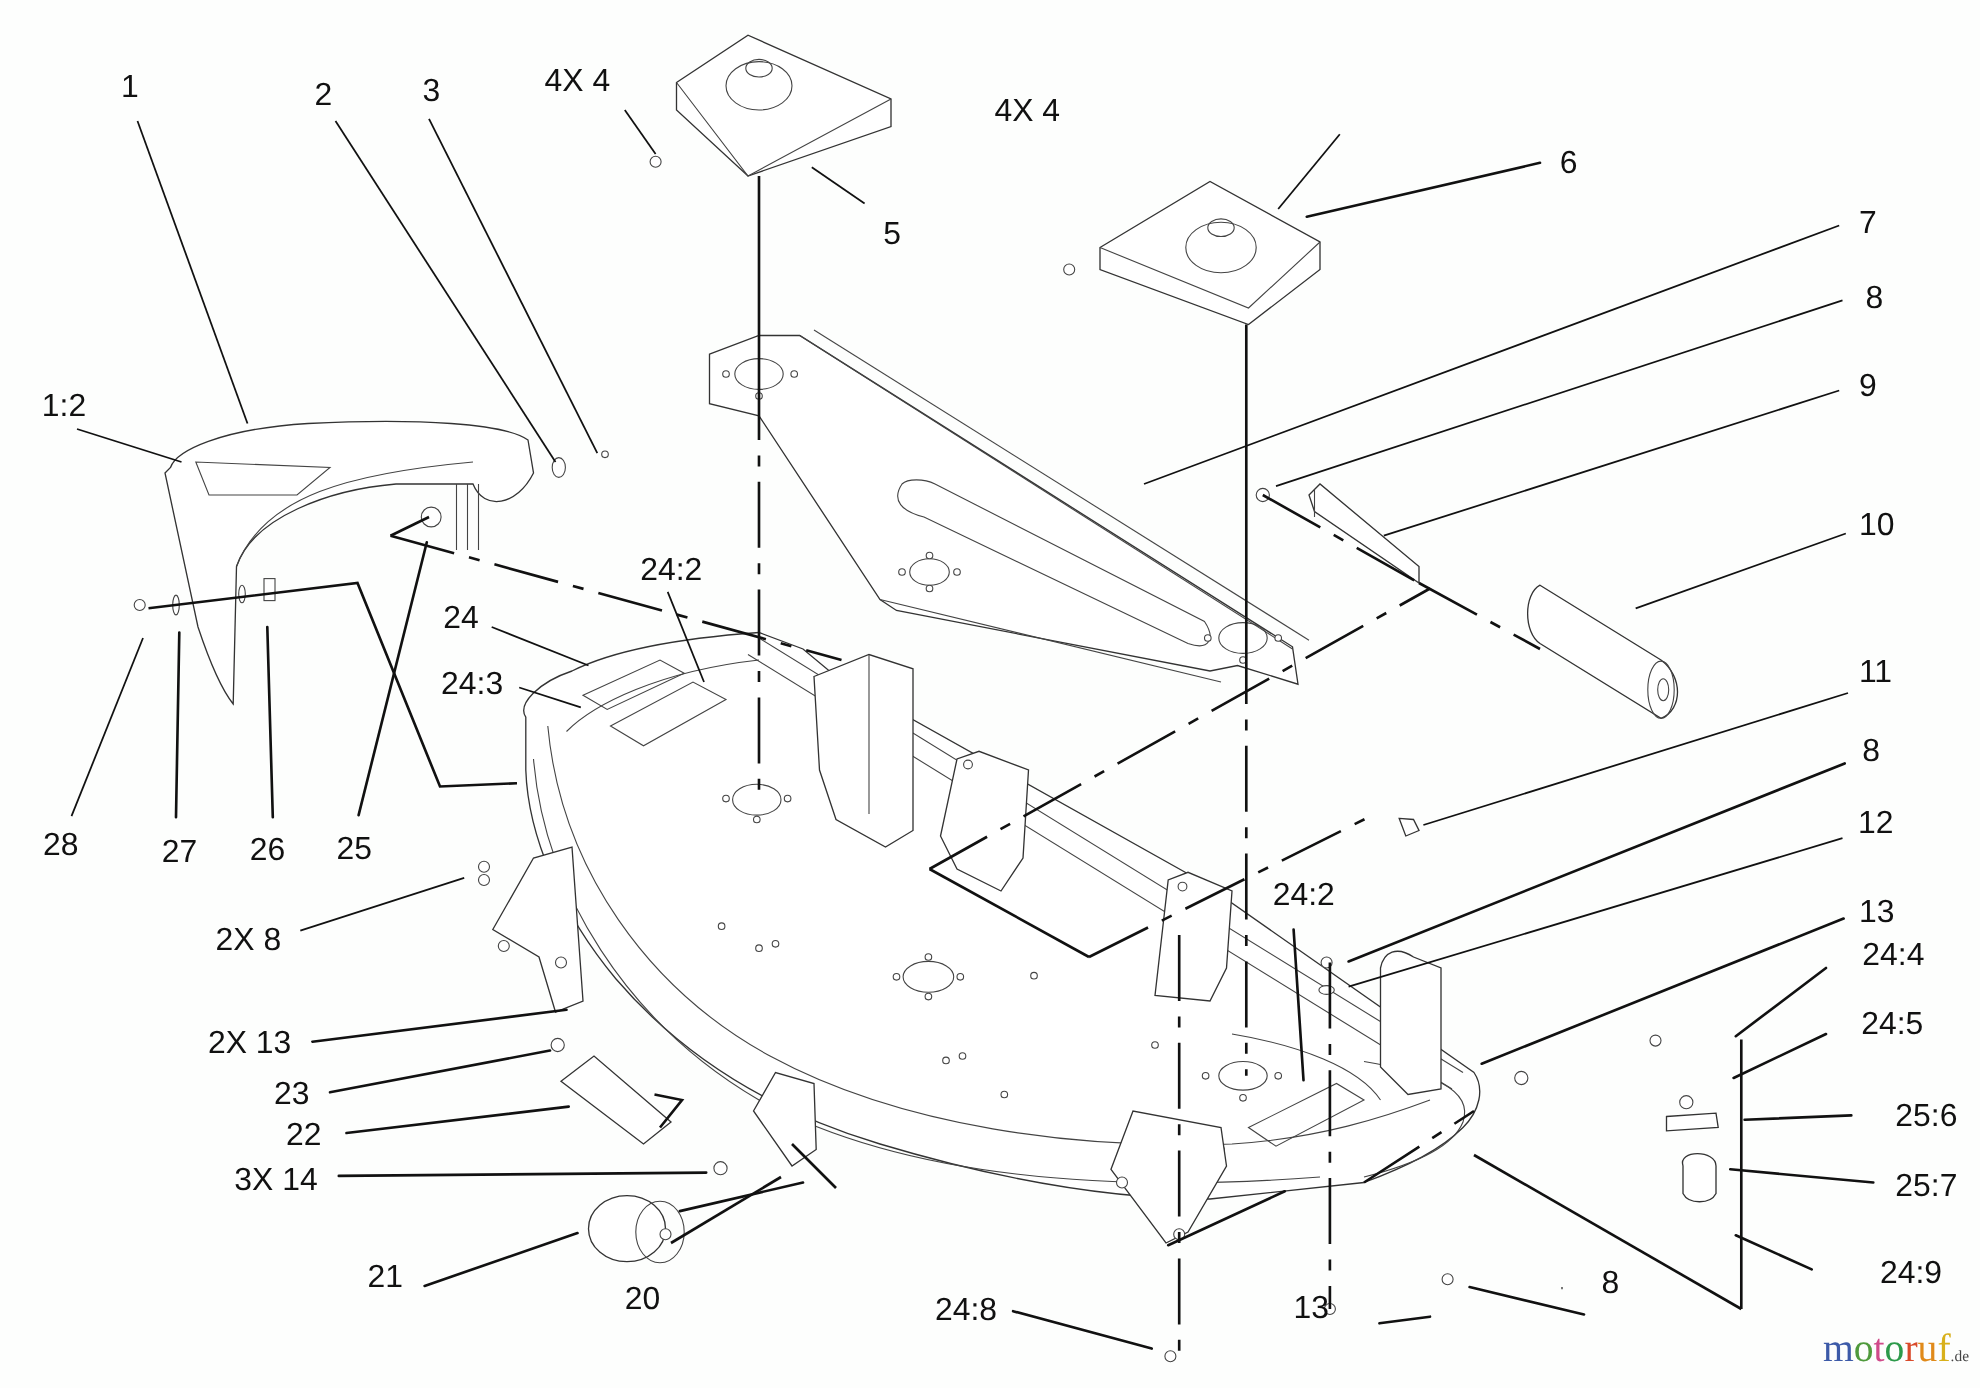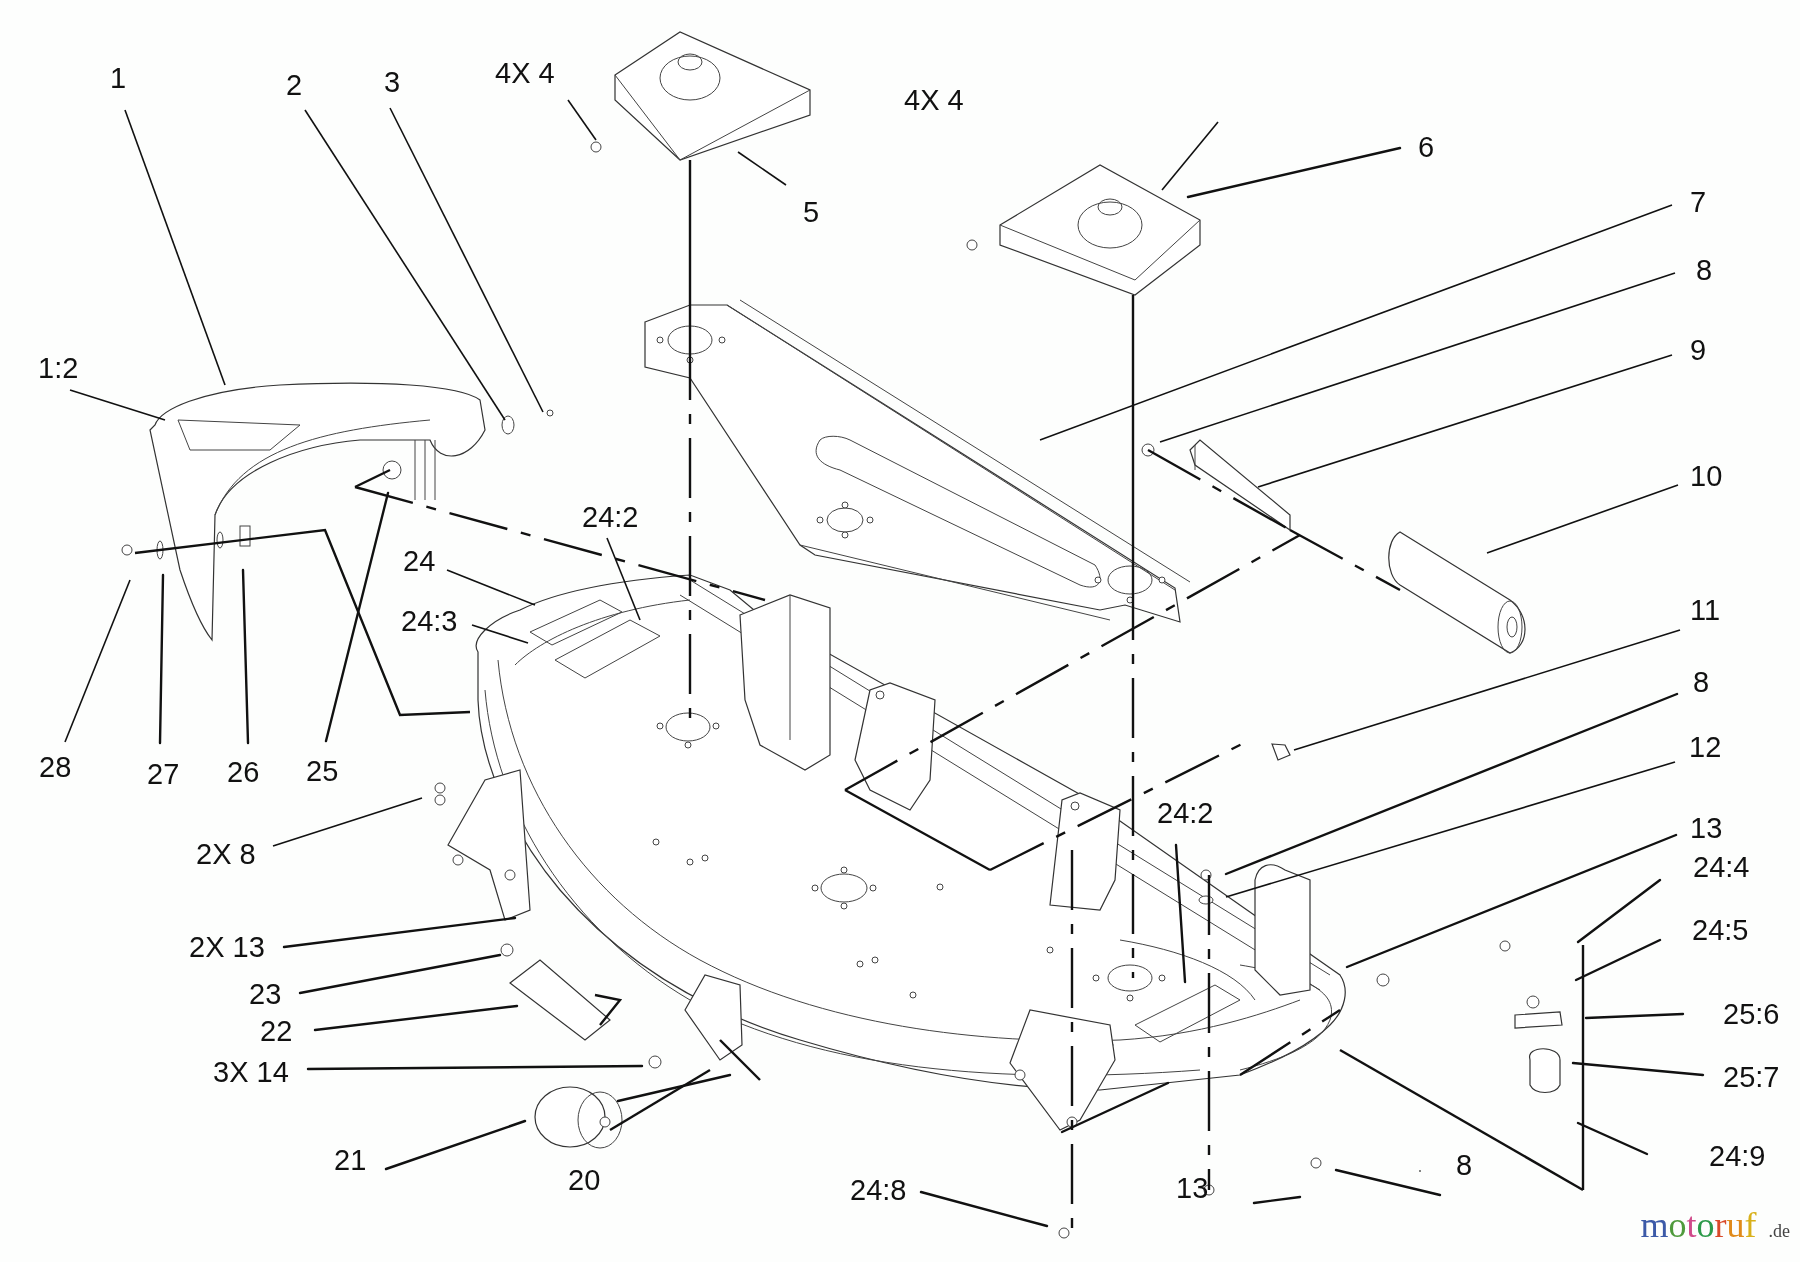--- a/index.html
+++ b/index.html
@@ -10,21 +10,21 @@
   .leader { fill: none; stroke: #111; stroke-width: 2.4; stroke-linecap: round; }
   .leader-thin { fill: none; stroke: #111; stroke-width: 1.6; }
   .axis { fill: none; stroke: #111; stroke-width: 2.4; }
   .dash { fill: none; stroke: #111; stroke-width: 2.4; stroke-dasharray: 60 14 10 14; }
   .hole { fill: #fff; stroke: #444; stroke-width: 1; }
   .callout { font-family: "Liberation Sans", sans-serif; font-size: 29px; fill: #111; }
   .watermark { position: absolute; right: 10px; bottom: 16px; font-family: "Liberation Serif", serif; font-size: 36px; letter-spacing: 0; }
   .watermark span { display: inline-block; }
   .wm-m { color: #3c5aa8; } .wm-o1 { color: #4f9a3c; } .wm-t { color: #d04a8a; } .wm-o2 { color: #2c9a4a; }
   .wm-r { color: #d94a2a; } .wm-u { color: #e08a1a; } .wm-f { color: #d8b01a; }
-  .wm-de { color: #444; font-size: 18px; margin-left: 12px; }
+  .wm-de { color: #444; font-size: 14px; }
 </style>
 </head>
 <body>
 
 <svg id="diagram" viewBox="0 0 1800 1262" xmlns="http://www.w3.org/2000/svg">
 
   <g>
     <path class="part" d="M478,652 C470,640 490,620 520,610 C560,590 620,580 690,575 L730,590 L760,615 L1090,800 L1340,975 C1350,990 1345,1010 1330,1025 C1310,1045 1280,1060 1240,1075 L1100,1090 C1000,1090 900,1070 800,1040 C700,1010 620,960 560,890 C510,830 480,760 478,700 Z"></path>
     <path class="thin" d="M498,660 C510,790 590,900 700,960 C820,1025 980,1045 1120,1040 C1200,1035 1260,1015 1300,1000"></path>
     <path class="thin" d="M485,690 C495,810 570,930 690,1000 C820,1070 1000,1085 1200,1070"></path>

